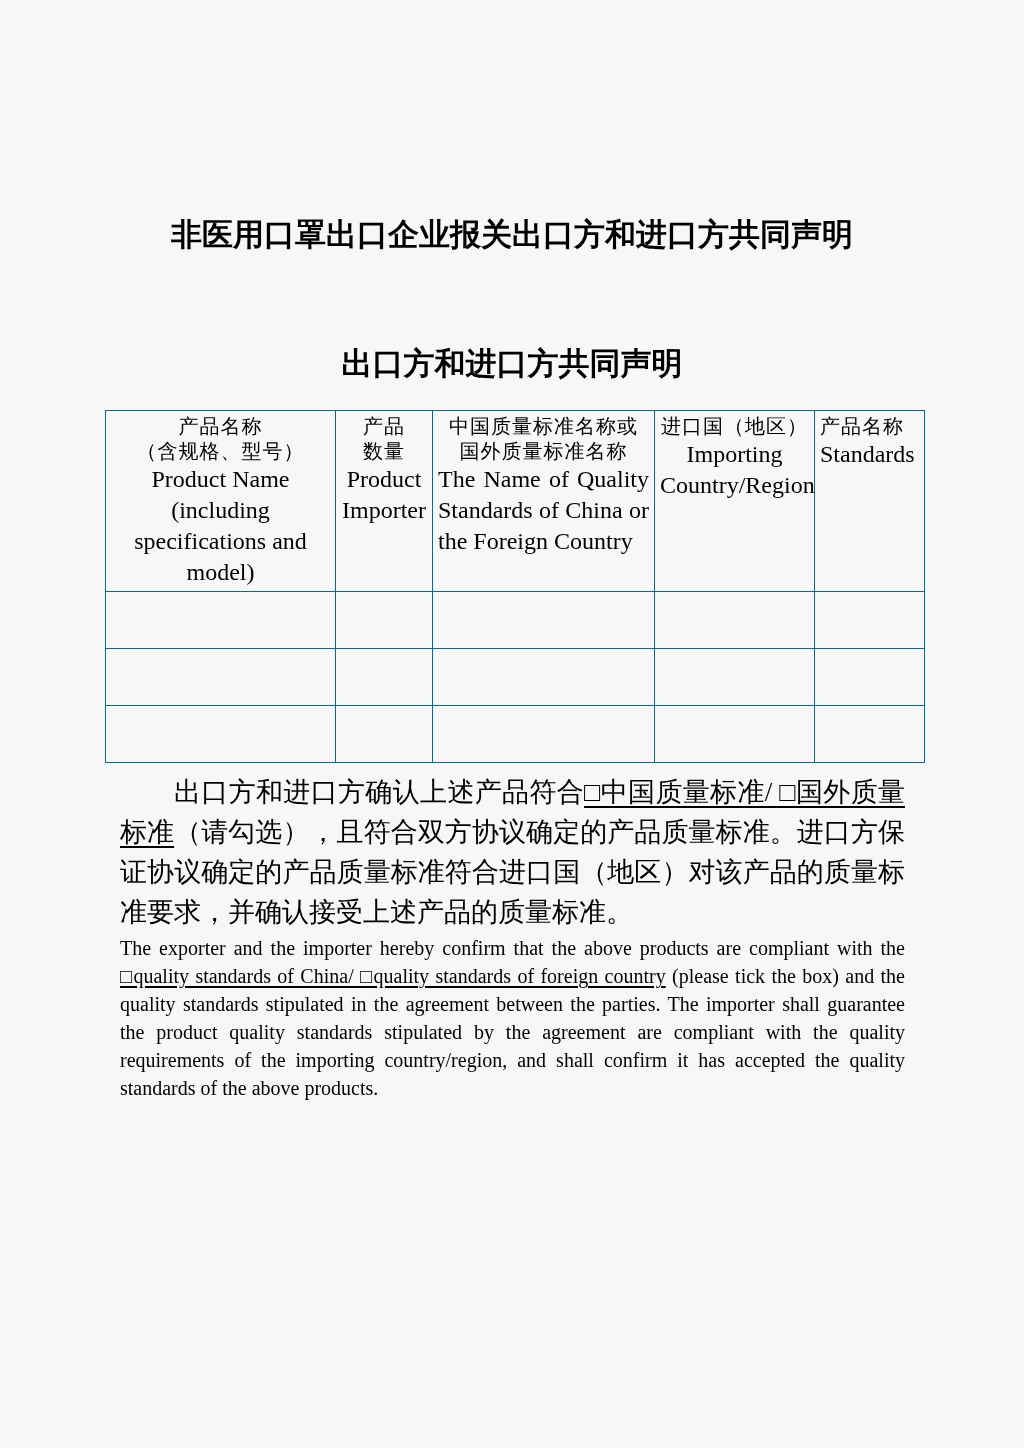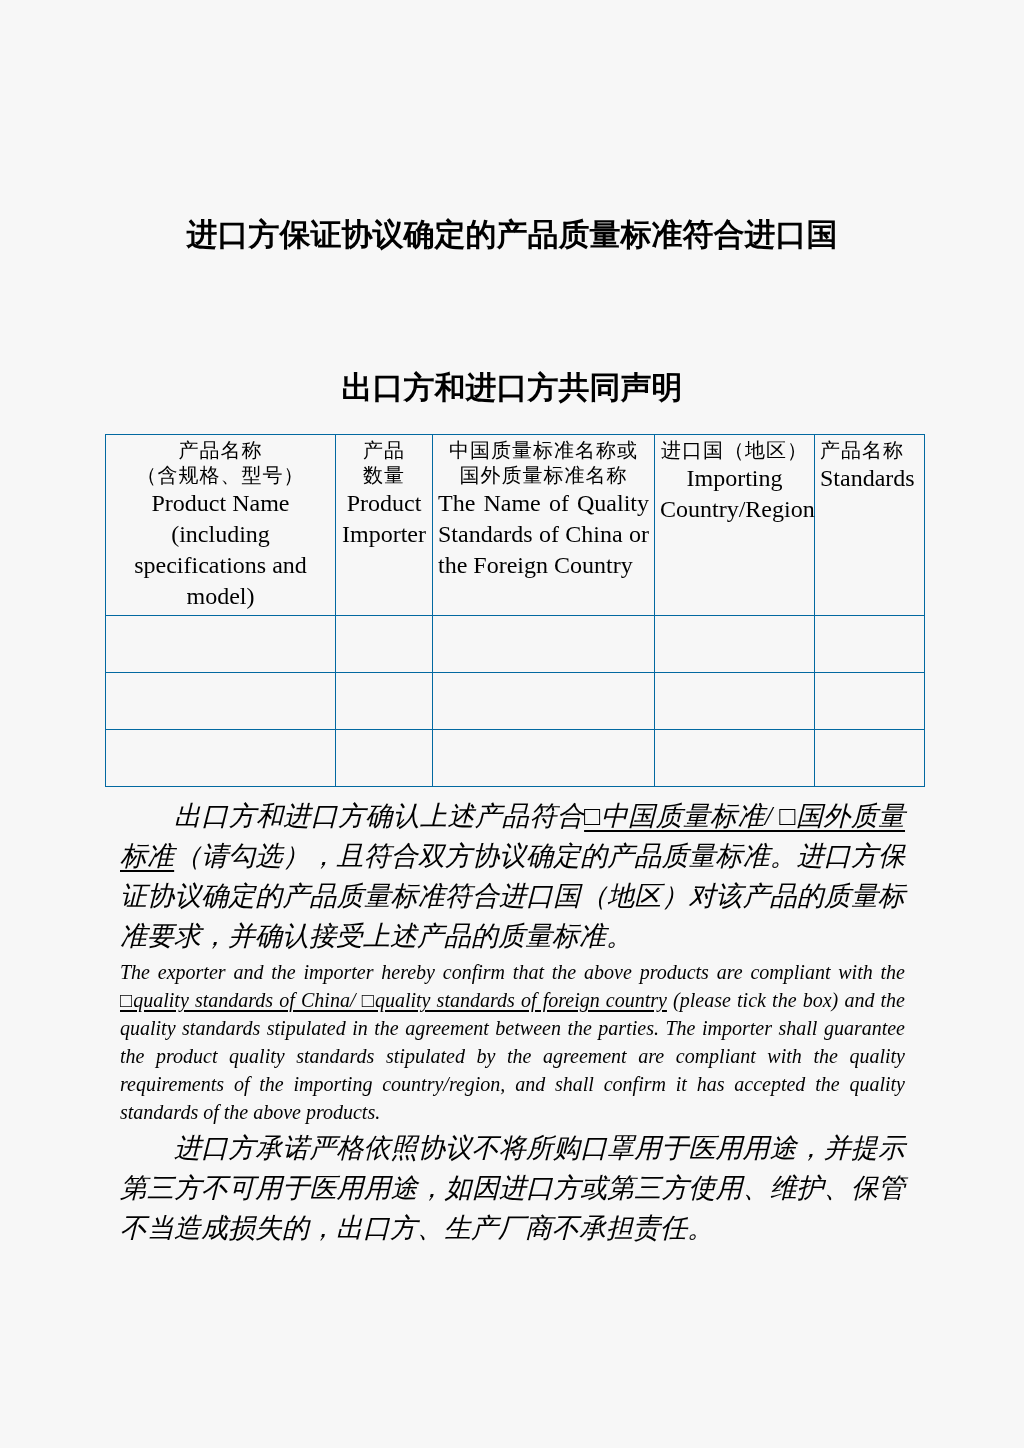--- a/index.html
+++ b/index.html
@@ -14,21 +14,21 @@
   .doc-title {
     padding-top: 216px;
     text-align: center;
     font-family: "Liberation Sans", sans-serif;
     font-weight: bold;
     font-size: 31px;
     line-height: 38px;
   }
 
   .sec-zh {
-    margin-top: 114px;
+    margin-top: 90px;
     text-align: center;
     font-family: "Liberation Sans", sans-serif;
     font-weight: bold;
     font-size: 31px;
     line-height: 40px;
   }
   .sec-en {
     text-align: center;
     font-family: "Liberation Serif", serif;
     font-weight: normal;
@@ -62,21 +62,20 @@
   .products .en { font-size: 24px; line-height: 31px; letter-spacing: 0; }
   .products th .zh:empty, .products th .en:empty { display: none; }
   .products th.c3 .en { text-align: justify; }
   .products th.c5 { text-align: left; }
   .products th.c5 .zh, .products th.c5 .en { text-align: left; }
   .products tbody td { height: 54px; }
 
   .para {
     margin: 0 119px 0 120px;
     text-align: justify;
-    font-style: italic;
   }
   .zh-para {
     font-size: 27px;
     line-height: 40px;
     text-indent: 54px;
   }
   .zh-para.first { margin-top: 9px; }
   .zh-para.last { margin-top: 2px; }
   .en-para {
     margin-top: 2px;
@@ -85,21 +84,21 @@
     text-indent: 0;
   }
   .u { text-decoration: underline; text-underline-offset: 5px; }
   .en-para .u { text-underline-offset: 3px; }
 </style>
 </head>
 <body>
 
 <div class="page">
 
-  <div class="doc-title">进口方保证协议确定的产品质量标准符合进口国</div>
+  <div class="doc-title">非医用口罩出口企业报关出口方和进口方共同声明</div>
 
   <div class="sec-zh">出口方和进口方共同声明</div>
 
   <table class="products">
     <colgroup>
       <col class="w1">
         <col class="w2">
         <col class="w3">
         <col class="w4">
         <col class="w5">
@@ -160,15 +159,14 @@
         <td></td>
         <td></td>
       </tr>
     </tbody>
   </table>
 
   <p class="para zh-para first"><span>出口方和进口方确认上述产品符合</span><span class="u">□中国质量标准/ □国外质量标准</span><span>（请勾选），且符合双方协议确定的产品质量标准。进口方保证协议确定的产品质量标准符合进口国（地区）对该产品的质量标准要求，并确认接受上述产品的质量标准。</span></p>
 
   <p class="para en-para"><span>The exporter and the importer hereby confirm that the above products are compliant with the </span><span class="u">□quality standards of China/ □quality standards of foreign country</span><span> (please tick the box) and the quality standards stipulated in the agreement between the parties. The importer shall guarantee the product quality standards stipulated by the agreement are compliant with the quality requirements of the importing country/region, and shall confirm it has accepted the quality standards of the above products.</span></p>
 
-  <p class="para zh-para last"><span>进口方承诺严格依照协议不将所购口罩用于医用用途，并提示第三方不可用于医用用途，如因进口方或第三方使用、维护、保管不当造成损失的，出口方、生产厂商不承担责任。</span></p>
 
 </div>
 
 </body></html>

